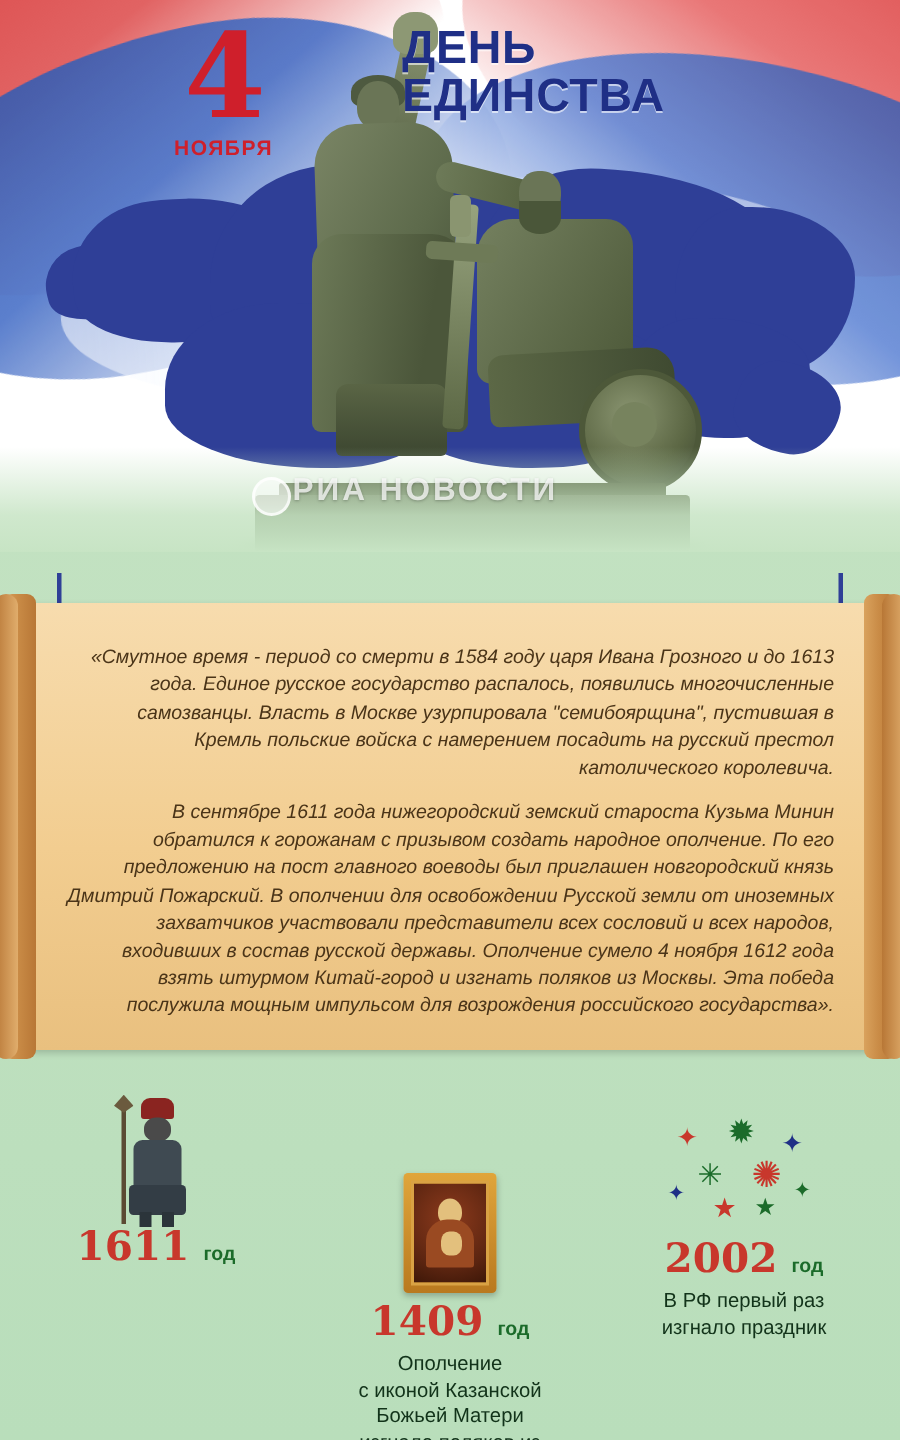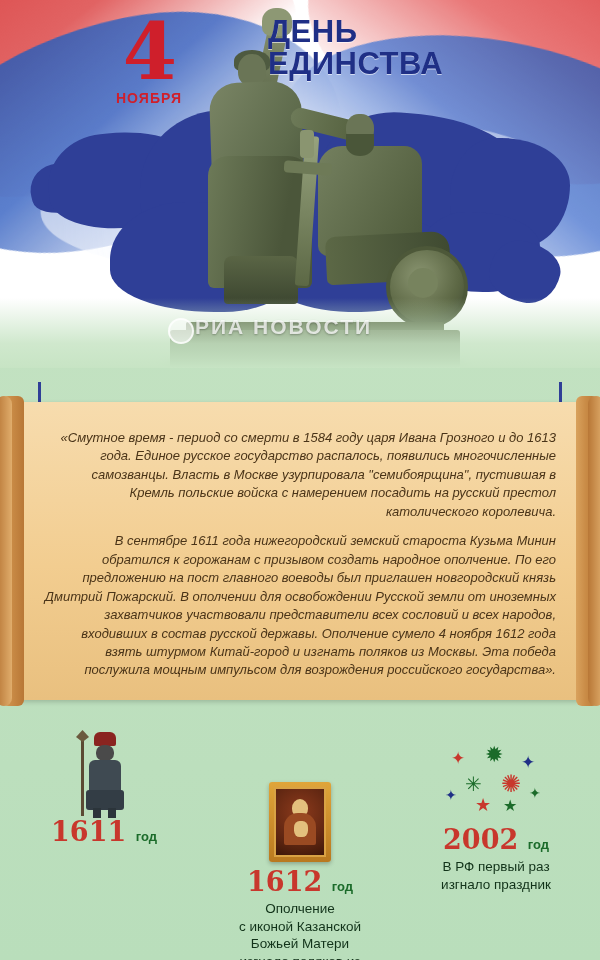--- a/index.html
+++ b/index.html
@@ -504,21 +504,21 @@
       <div class="icon-box">
         <div class="ikona">
           <div class="ikona-in">
             <div class="ik-head"></div>
             <div class="ik-body"></div>
             <div class="ik-child"></div>
           </div>
         </div>
       </div>
       <div class="year">
-        <span>1612</span>
+        <span>1409</span>
         <span class="god">год</span>
       </div>
       <div class="desc" style="white-space:pre-line">Ополчение
 с иконой Казанской
 Божьей Матери
 изгнало поляков из
 Москвы</div>
     </div>
 
     <div class="fact fact-right">

